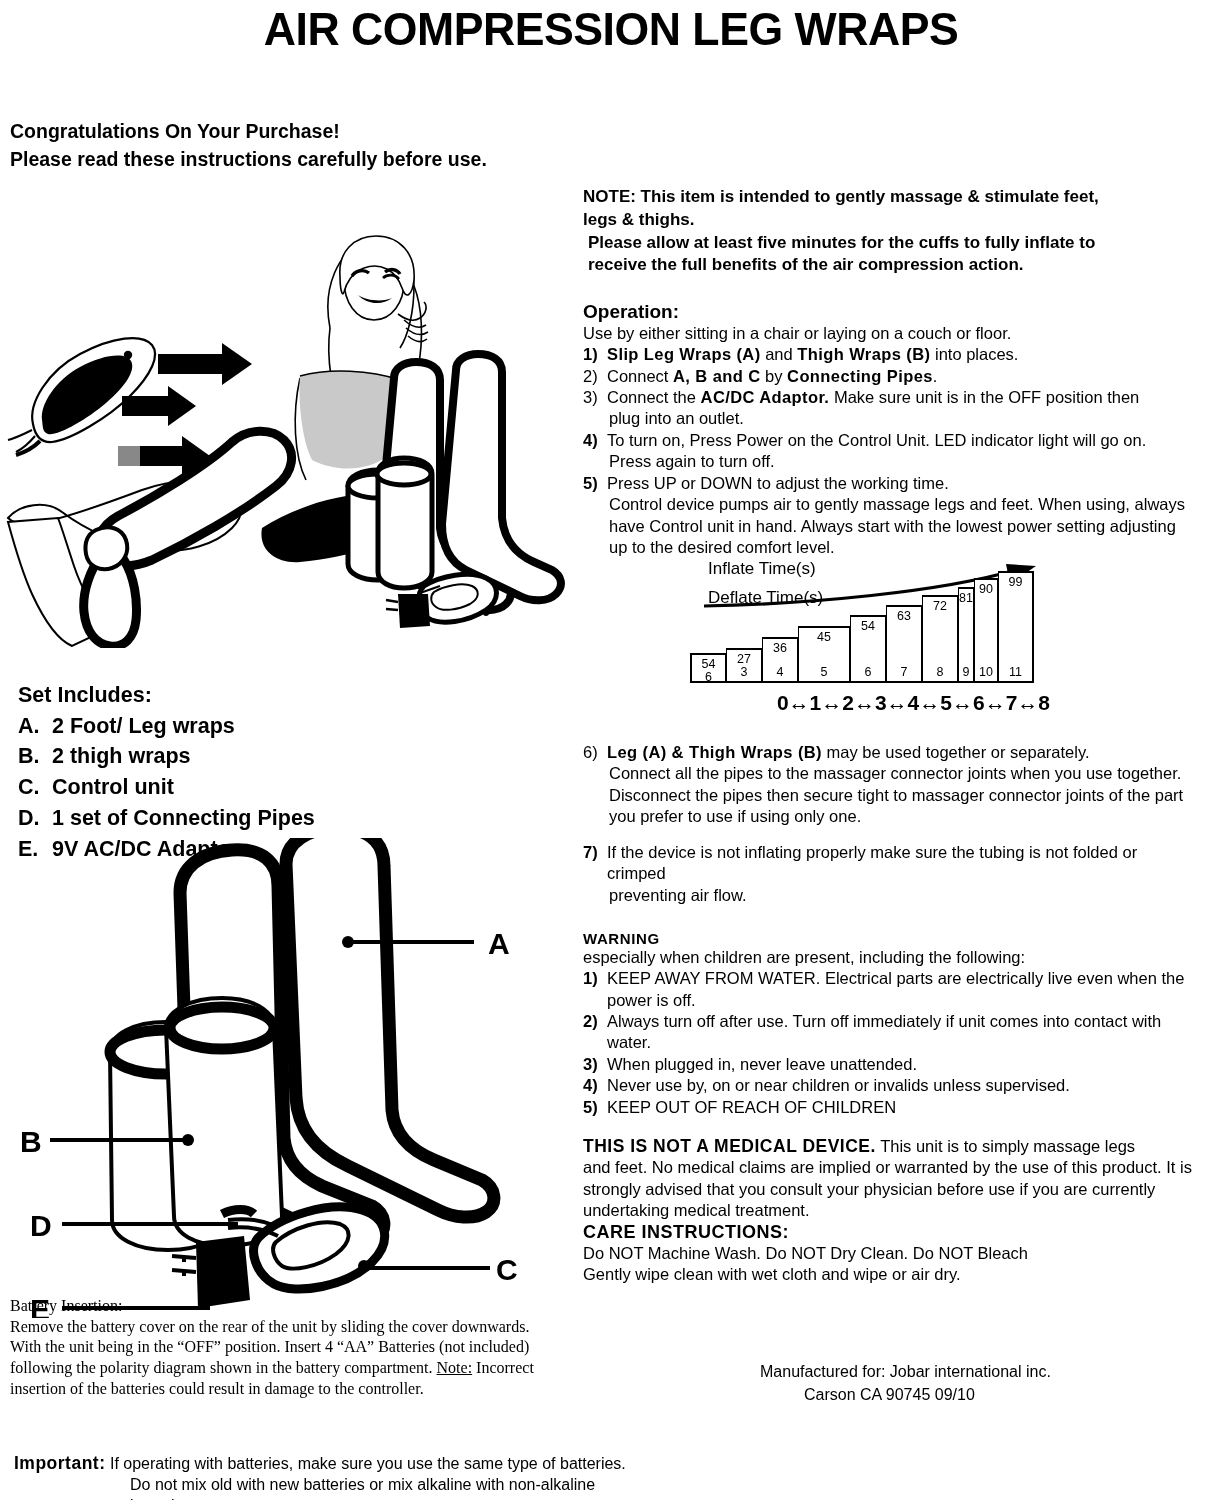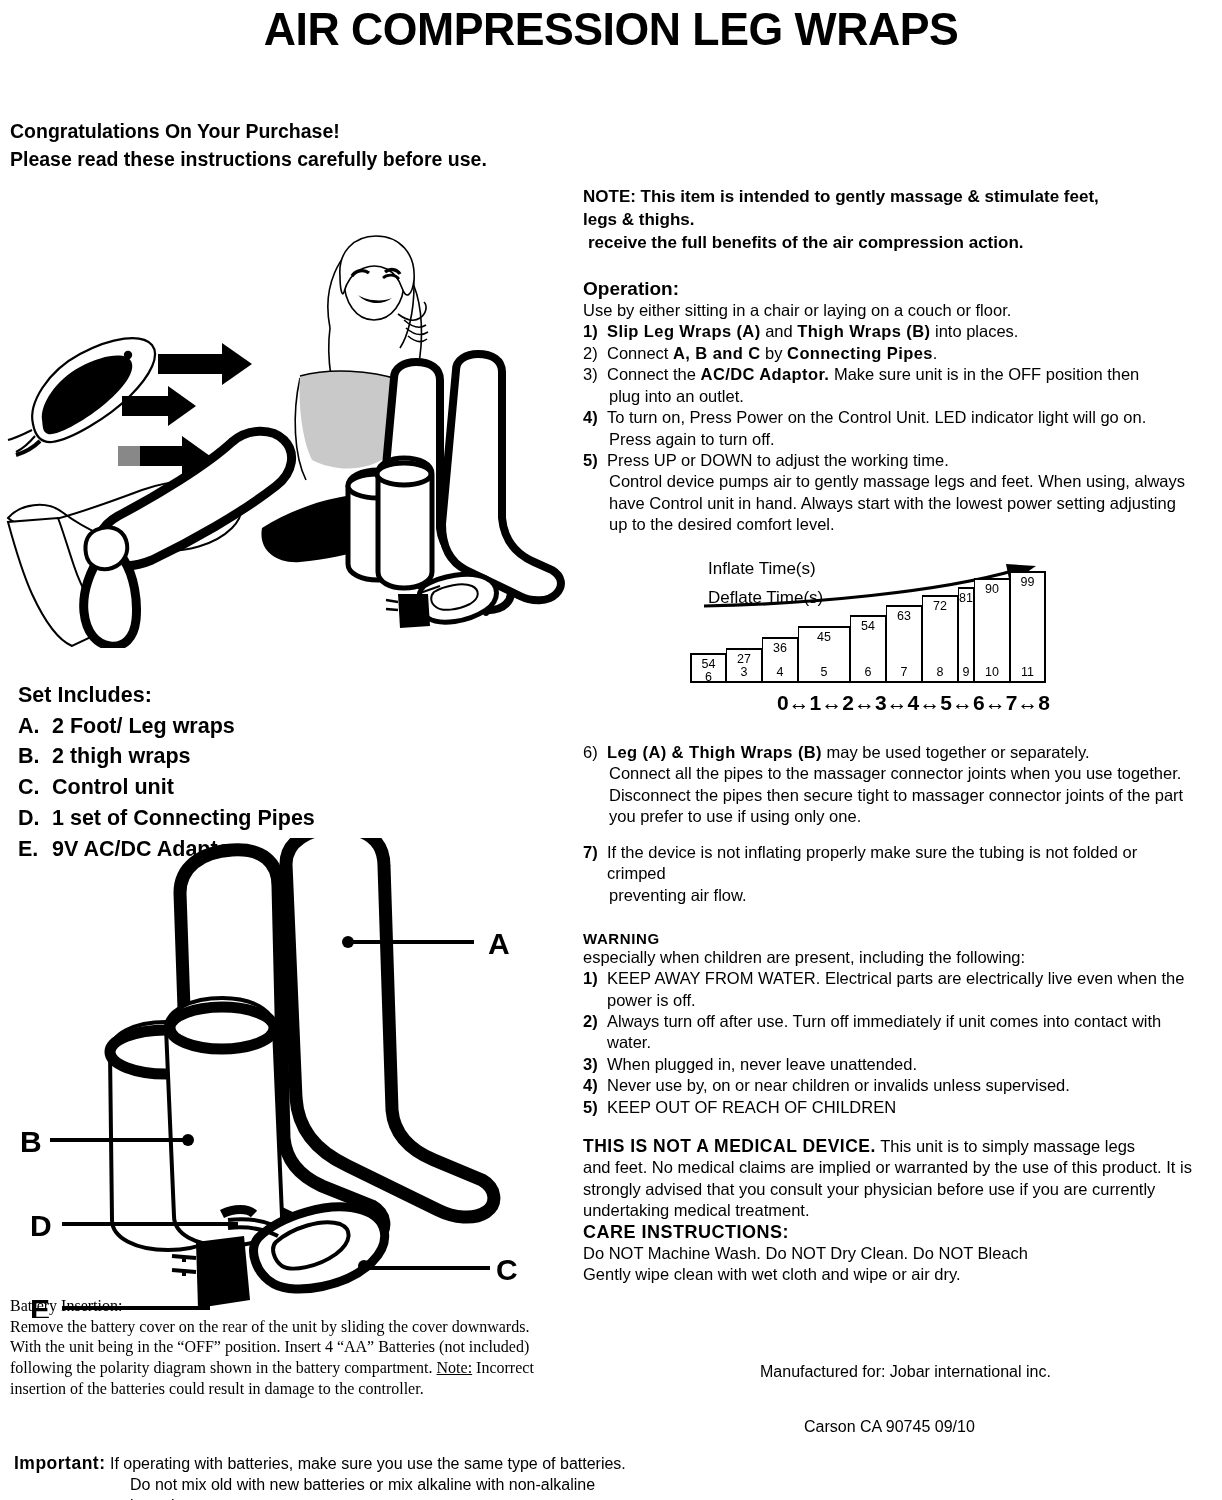--- a/index.html
+++ b/index.html
@@ -82,21 +82,21 @@
   .care { position:absolute; left:583px; top:1222px; width:620px; }
   .care .hd { font-weight:bold; letter-spacing:0.5px; font-size:18px; }
   .care .ln { font-size:16.5px; line-height:1.3; }
 
   
   .battery { position:absolute; left:10px; top:1296px; width:590px; font-size:16px; line-height:1.29;font-family:Liberation Serif, serif; }
   .important { position:absolute; left:14px; top:1452px; width:640px; font-size:16px; line-height:1.3; }
   .important .hd { font-weight:bold; letter-spacing:0.5px; font-size:17.5px; }
   .important .ln2 { padding-left:116px; }
   .mfg { position:absolute; left:760px; top:1360px; width:420px; font-size:16px; line-height:1.45; }
-  .mfg .ln2 { padding-left:44px;margin-top:32px; }
+  .mfg .ln2 { padding-left:44px; }
 
   u.ul { text-decoration:underline; }
 
   
   .illo-top { position:absolute; left:0px; top:228px; width:565px; height:420px; }
   .illo-bot { position:absolute; left:0px; top:838px; width:565px; height:480px; }
 </style>
 </head>
 <body>
 
@@ -211,20 +211,21 @@
         <path d="M420 365 L440 358" stroke="#000" stroke-width="2.2"></path>
       </g>
     </svg>
   </div>
 
   <div class="rightcol">
 
     <div class="note">
       <div>NOTE: This item is intended to gently massage &amp; stimulate feet,</div>
       <div>legs &amp; thighs.</div>
+      <div class="l2">Please allow at least five minutes for the cuffs to fully inflate to</div>
       <div class="l2">receive the full benefits of the air compression action.</div>
     </div>
 
     <div class="oper-head">Operation:</div>
     <div class="oper-sub">Use by either sitting in a chair or laying on a couch or floor.</div>
 
     <ol class="steps">
       <li>
         <span class="num">1)</span>
         <b class="wide">Slip Leg Wraps (A)</b><span> and </span><b class="wide">Thigh Wraps (B)</b><span> into places.</span>
@@ -289,21 +290,21 @@
           <span class="bot">7</span>
         </div>
       <div class="bar" style="width:36px;height:88px">
           <span class="top">72</span>
           <span class="bot">8</span>
         </div>
       <div class="bar" style="width:16px;height:96px">
           <span class="top">81</span>
           <span class="bot">9</span>
         </div>
-      <div class="bar" style="width:36px;height:105px">
+      <div class="bar" style="width:24px;height:105px">
           <span class="top">90</span>
           <span class="bot">10</span>
         </div>
       <div class="bar" style="width:36px;height:112px">
           <span class="top">99</span>
           <span class="bot">11</span>
         </div>
     </div>
 
     <div class="axis">0↔1↔2↔3↔4↔5↔6↔7↔8</div>

